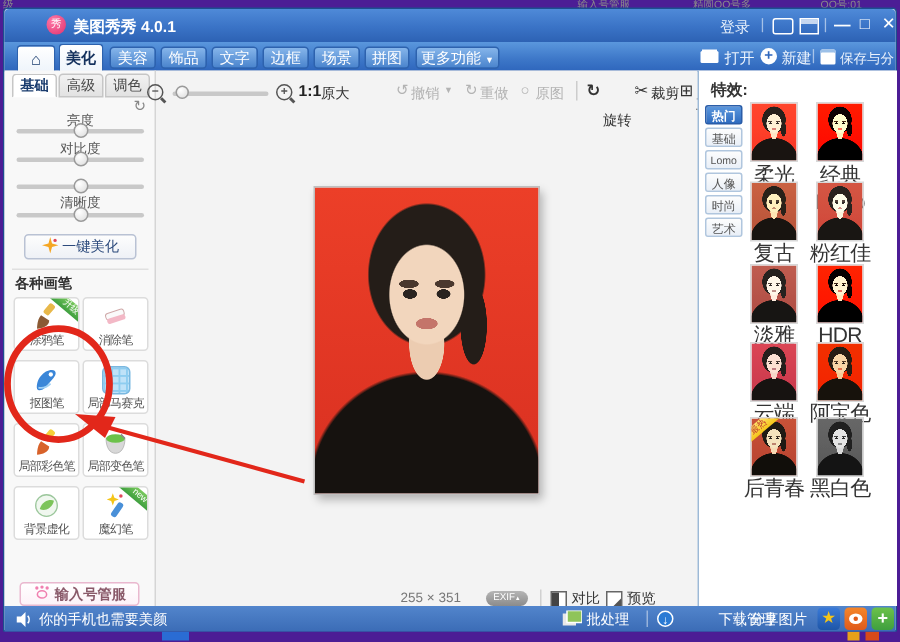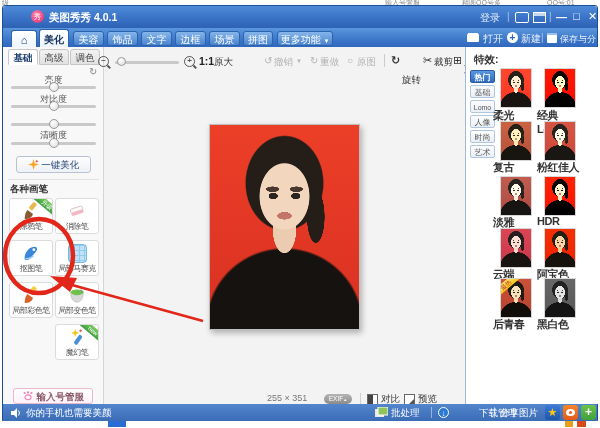--- a/index.html
+++ b/index.html
@@ -1,16 +1,16 @@
 <!DOCTYPE html>
 <html><head>
 <meta charset="utf-8">
 <style>
   html,body{margin:0;padding:0;background:#000;}
-  #stage{position:relative;width:600px;height:428px;overflow:hidden;background:#ffffff;
+  #stage{position:relative;width:600px;height:428px;overflow:hidden;background:#4c1d95;
          font-family:"Liberation Sans","DejaVu Sans",sans-serif;-webkit-font-smoothing:antialiased;}
   .abs{position:absolute;}
   
   #win{position:absolute;left:2px;top:5px;width:596px;height:416px;background:#f0f0f0;
        border:1px solid #1c4f8f;box-sizing:border-box;border-radius:3px 3px 0 0;}
   #titlebar{position:absolute;left:0;top:0;width:100%;height:22px;
     background:linear-gradient(180deg,#4f8ad8 0%,#3a73c6 55%,#2d62b4 100%);border-radius:3px 3px 0 0;}
   .ttl{color:#fff;font-size:10.5px;font-weight:bold;}
   .tb-txt{color:#eaf2fc;font-size:10px;}
   .winbtn{color:#fff;font-size:11px;font-weight:bold;line-height:12px;text-align:center;width:13px;cursor:default;}
@@ -69,21 +69,21 @@
     box-shadow:2px 3px 6px rgba(0,0,0,.28);}
   
   .status-txt{font-size:9px;color:#777;}
   .pill{position:absolute;width:28px;height:10px;border-radius:6px;background:linear-gradient(180deg,#b5b5b5,#8b8b8b);
     color:#fff;font-size:6.5px;line-height:10px;text-align:center;}
   
   .fxtab{position:absolute;left:4px;width:25px;height:13px;line-height:13px;text-align:center;font-size:8px;color:#555;
     background:linear-gradient(180deg,#fdfdfd,#e9eff7);border:1px solid #b0c6de;border-radius:2px;box-sizing:border-box;}
   .fxtab-active{background:linear-gradient(180deg,#5b97dd,#2f6cc0);color:#fff;border-color:#2a5da8;font-weight:bold;}
   .thumb{position:absolute;width:30px;height:38px;border:1px solid #d8d8d8;box-sizing:content-box;overflow:hidden;}
-  .fxlabel{position:absolute;width:46px;text-align:left;font-size:11px;color:#333;letter-spacing:-0.5px;font-weight:bold;}
+  .fxlabel{position:absolute;width:46px;text-align:center;font-size:14px;color:#333;letter-spacing:-0.5px;}
   .fx0{filter:brightness(1.12);} .fx1{filter:contrast(1.3) saturate(1.4) brightness(1.05);}
   .fx2{filter:sepia(.55) saturate(1.2);} .fx3{filter:brightness(1.2) saturate(.7);}
   .fx4{filter:saturate(.5) brightness(1.15);} .fx5{filter:contrast(1.35) saturate(1.1);}
   .fx6{filter:saturate(.75) hue-rotate(-14deg) brightness(1.05);} .fx7{filter:saturate(1.6) hue-rotate(8deg);}
   .fx8{filter:sepia(.35) contrast(1.05) brightness(.96);} .fx9{filter:grayscale(1) brightness(1.05);}
   
   #ad{position:absolute;left:17px;top:302px;width:114px;height:50px;background:#fff;border:1px solid #e3e3e3;
     border-radius:4px;box-shadow:0 1px 3px rgba(0,0,0,.15);}
   .adsq{position:absolute;width:7px;height:7px;border-radius:1px;}
   .btile{position:absolute;width:15px;height:15px;border-radius:3px;text-align:center;line-height:15px;}
@@ -221,20 +221,29 @@
         <span class="tlabel">局部变色笔</span>
       </div>
       <div class="tool" style="left:6px;top:235px">
         <span class="ticon">
             <svg width="18" height="18" viewBox="0 0 20 20">
               <rect x="10" y="0" width="5" height="9" rx="1.5" transform="rotate(40 12 4)" fill="#f5d03a"></rect>
               <path d="M6 9 l6 4 c0 4-5 6-9 6 0-4 1-8 3-10z" fill="#d8622a"></path>
             </svg>
           </span>
         <span class="tlabel">局部彩色笔</span>
+      </div>
+      <div class="tool" style="left:6px;top:277px">
+        <span class="ticon">
+            <svg width="18" height="18" viewBox="0 0 20 20">
+              <circle cx="10" cy="10" r="8" fill="#f0f7ef" stroke="#9cc79c" stroke-width="1"></circle>
+              <path d="M5 12.5 c2-6.5 8.5-7.5 10.5-6 -1 5-6.5 8.5-10.5 6z" fill="#7cc45a"></path>
+            </svg>
+          </span>
+        <span class="tlabel">背景虚化</span>
       </div>
       <div class="tool" style="left:52px;top:277px">
         <span class="ticon">
             <svg width="18" height="18" viewBox="0 0 20 20">
               <rect x="9" y="7" width="4.5" height="12" rx="2" transform="rotate(35 11 13)" fill="#4a90d8"></rect>
               <polygon points="8,1 9.2,4.3 12.5,5.5 9.2,6.7 8,10 6.8,6.7 3.5,5.5 6.8,4.3" fill="#f5c518"></polygon>
               <circle cx="14" cy="3" r="1.3" fill="#e0485a"></circle>
             </svg>
           </span>
         <span class="tlabel">魔幻笔</span>

